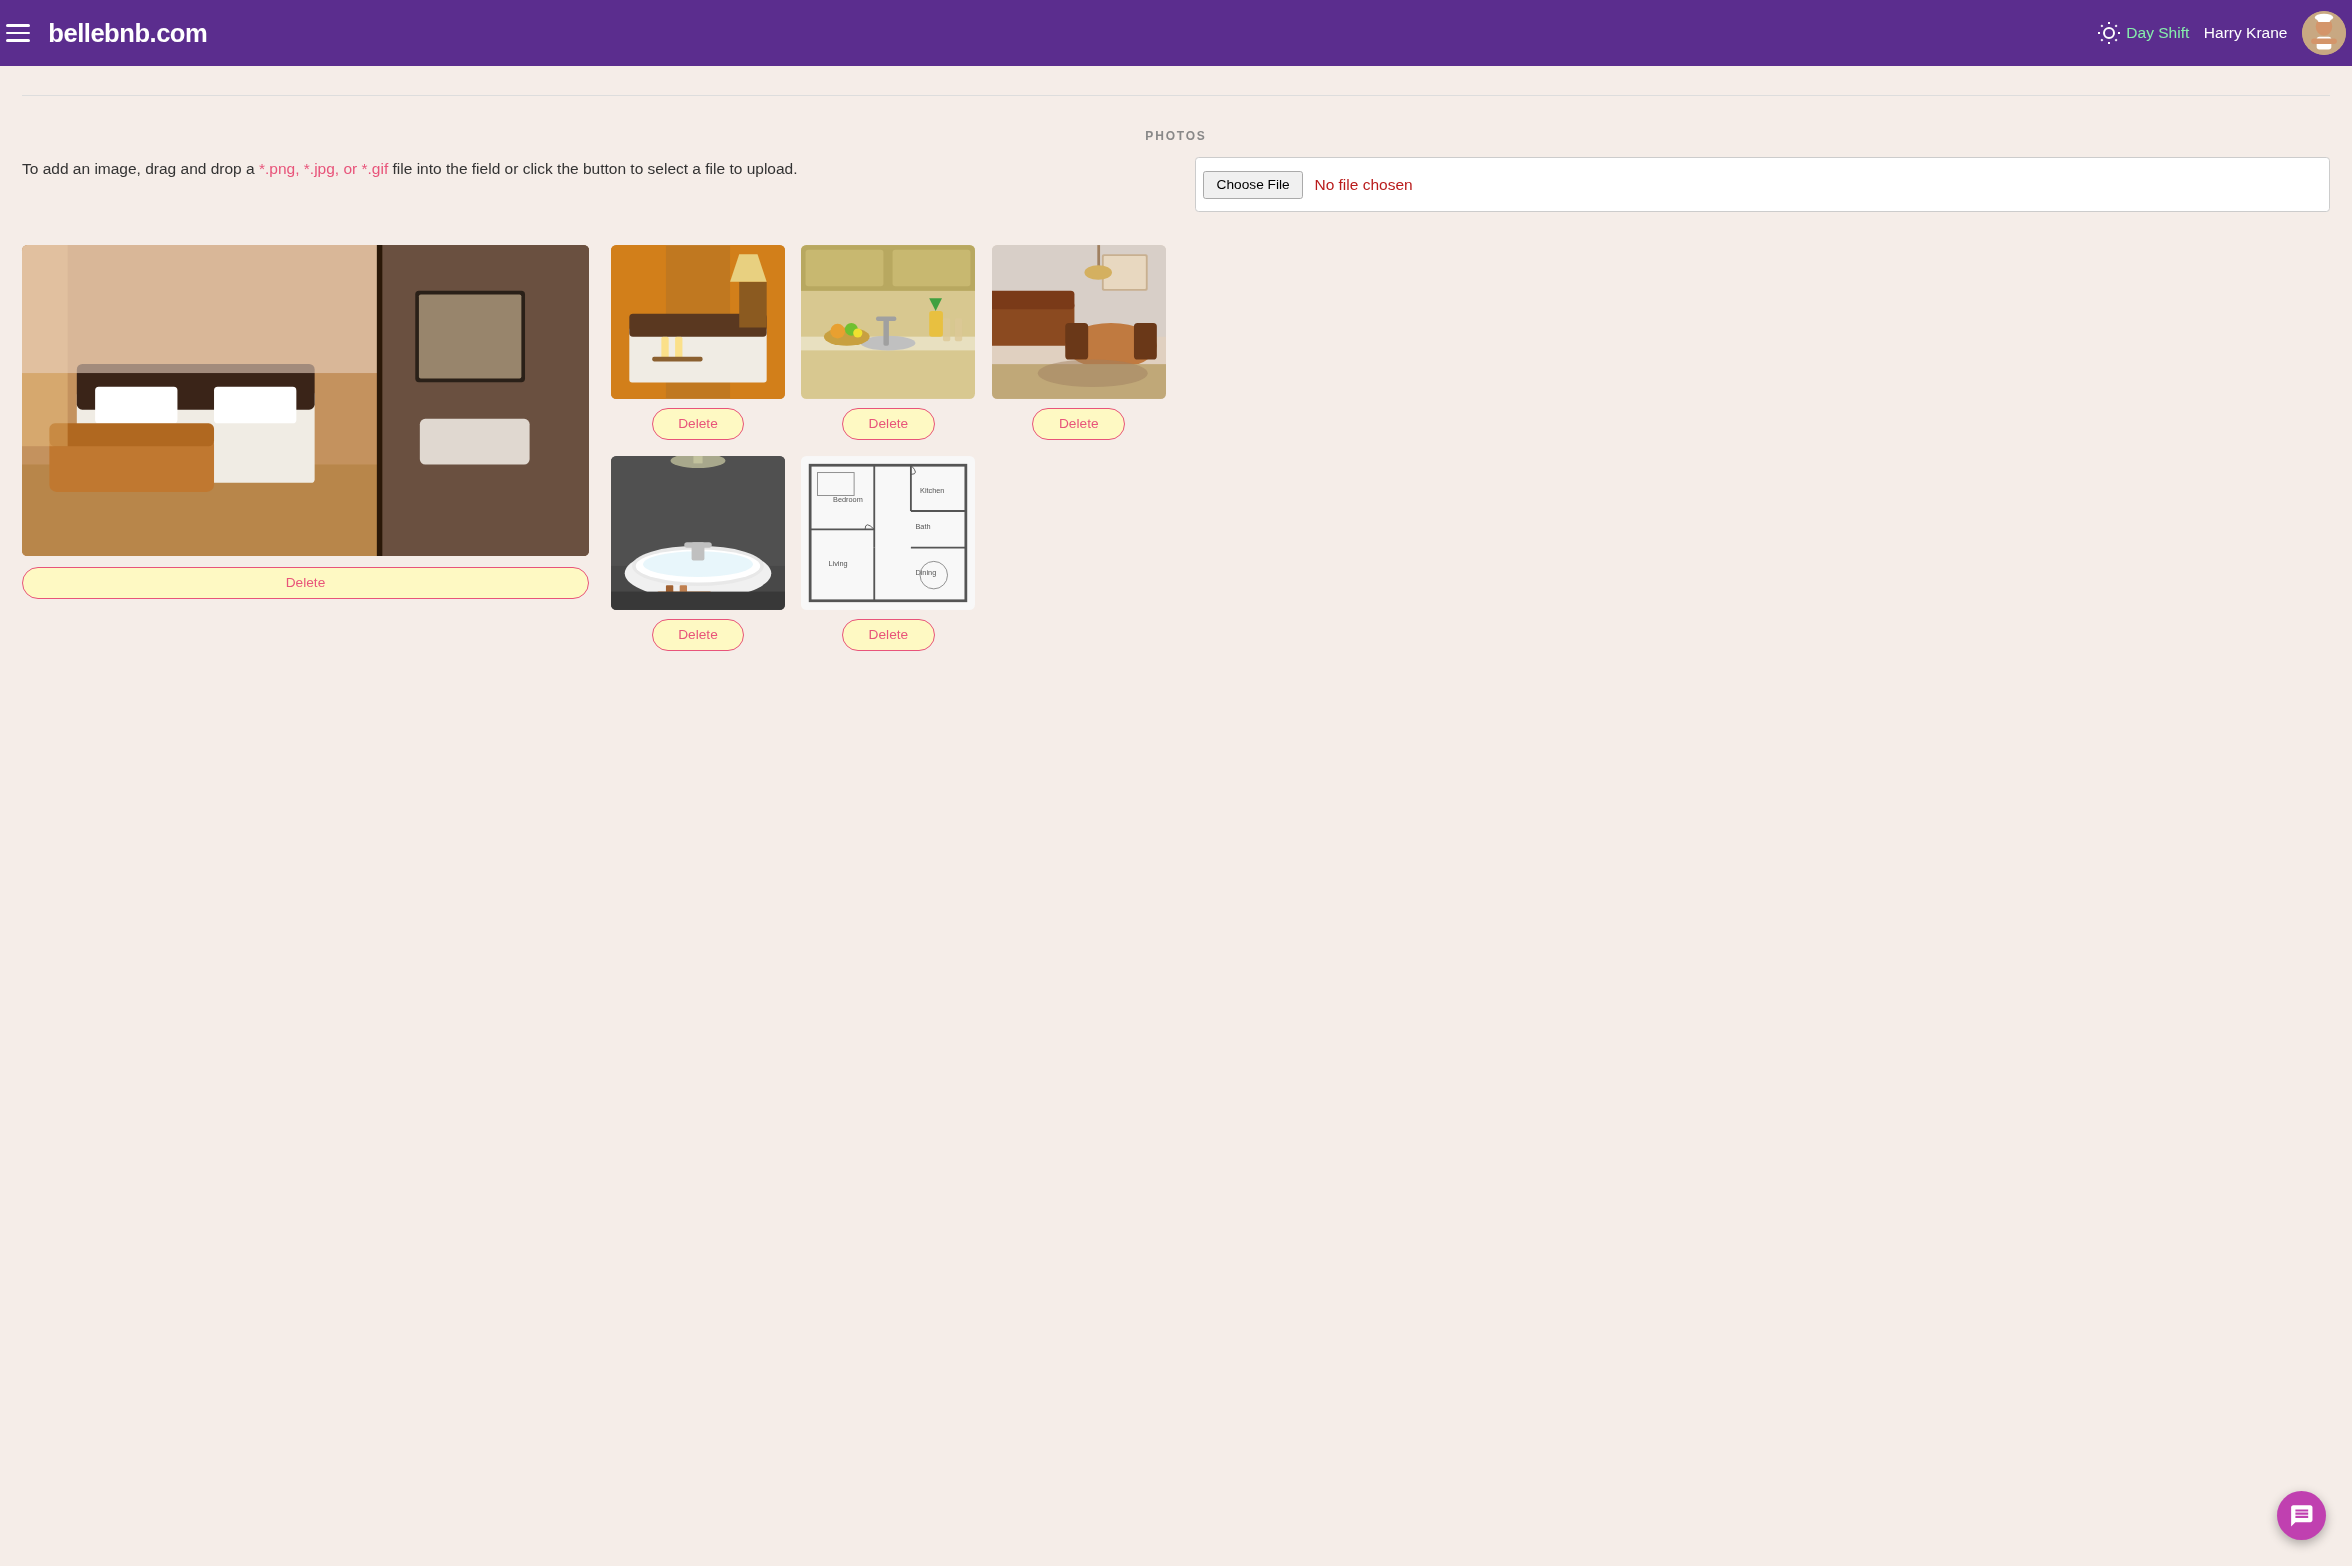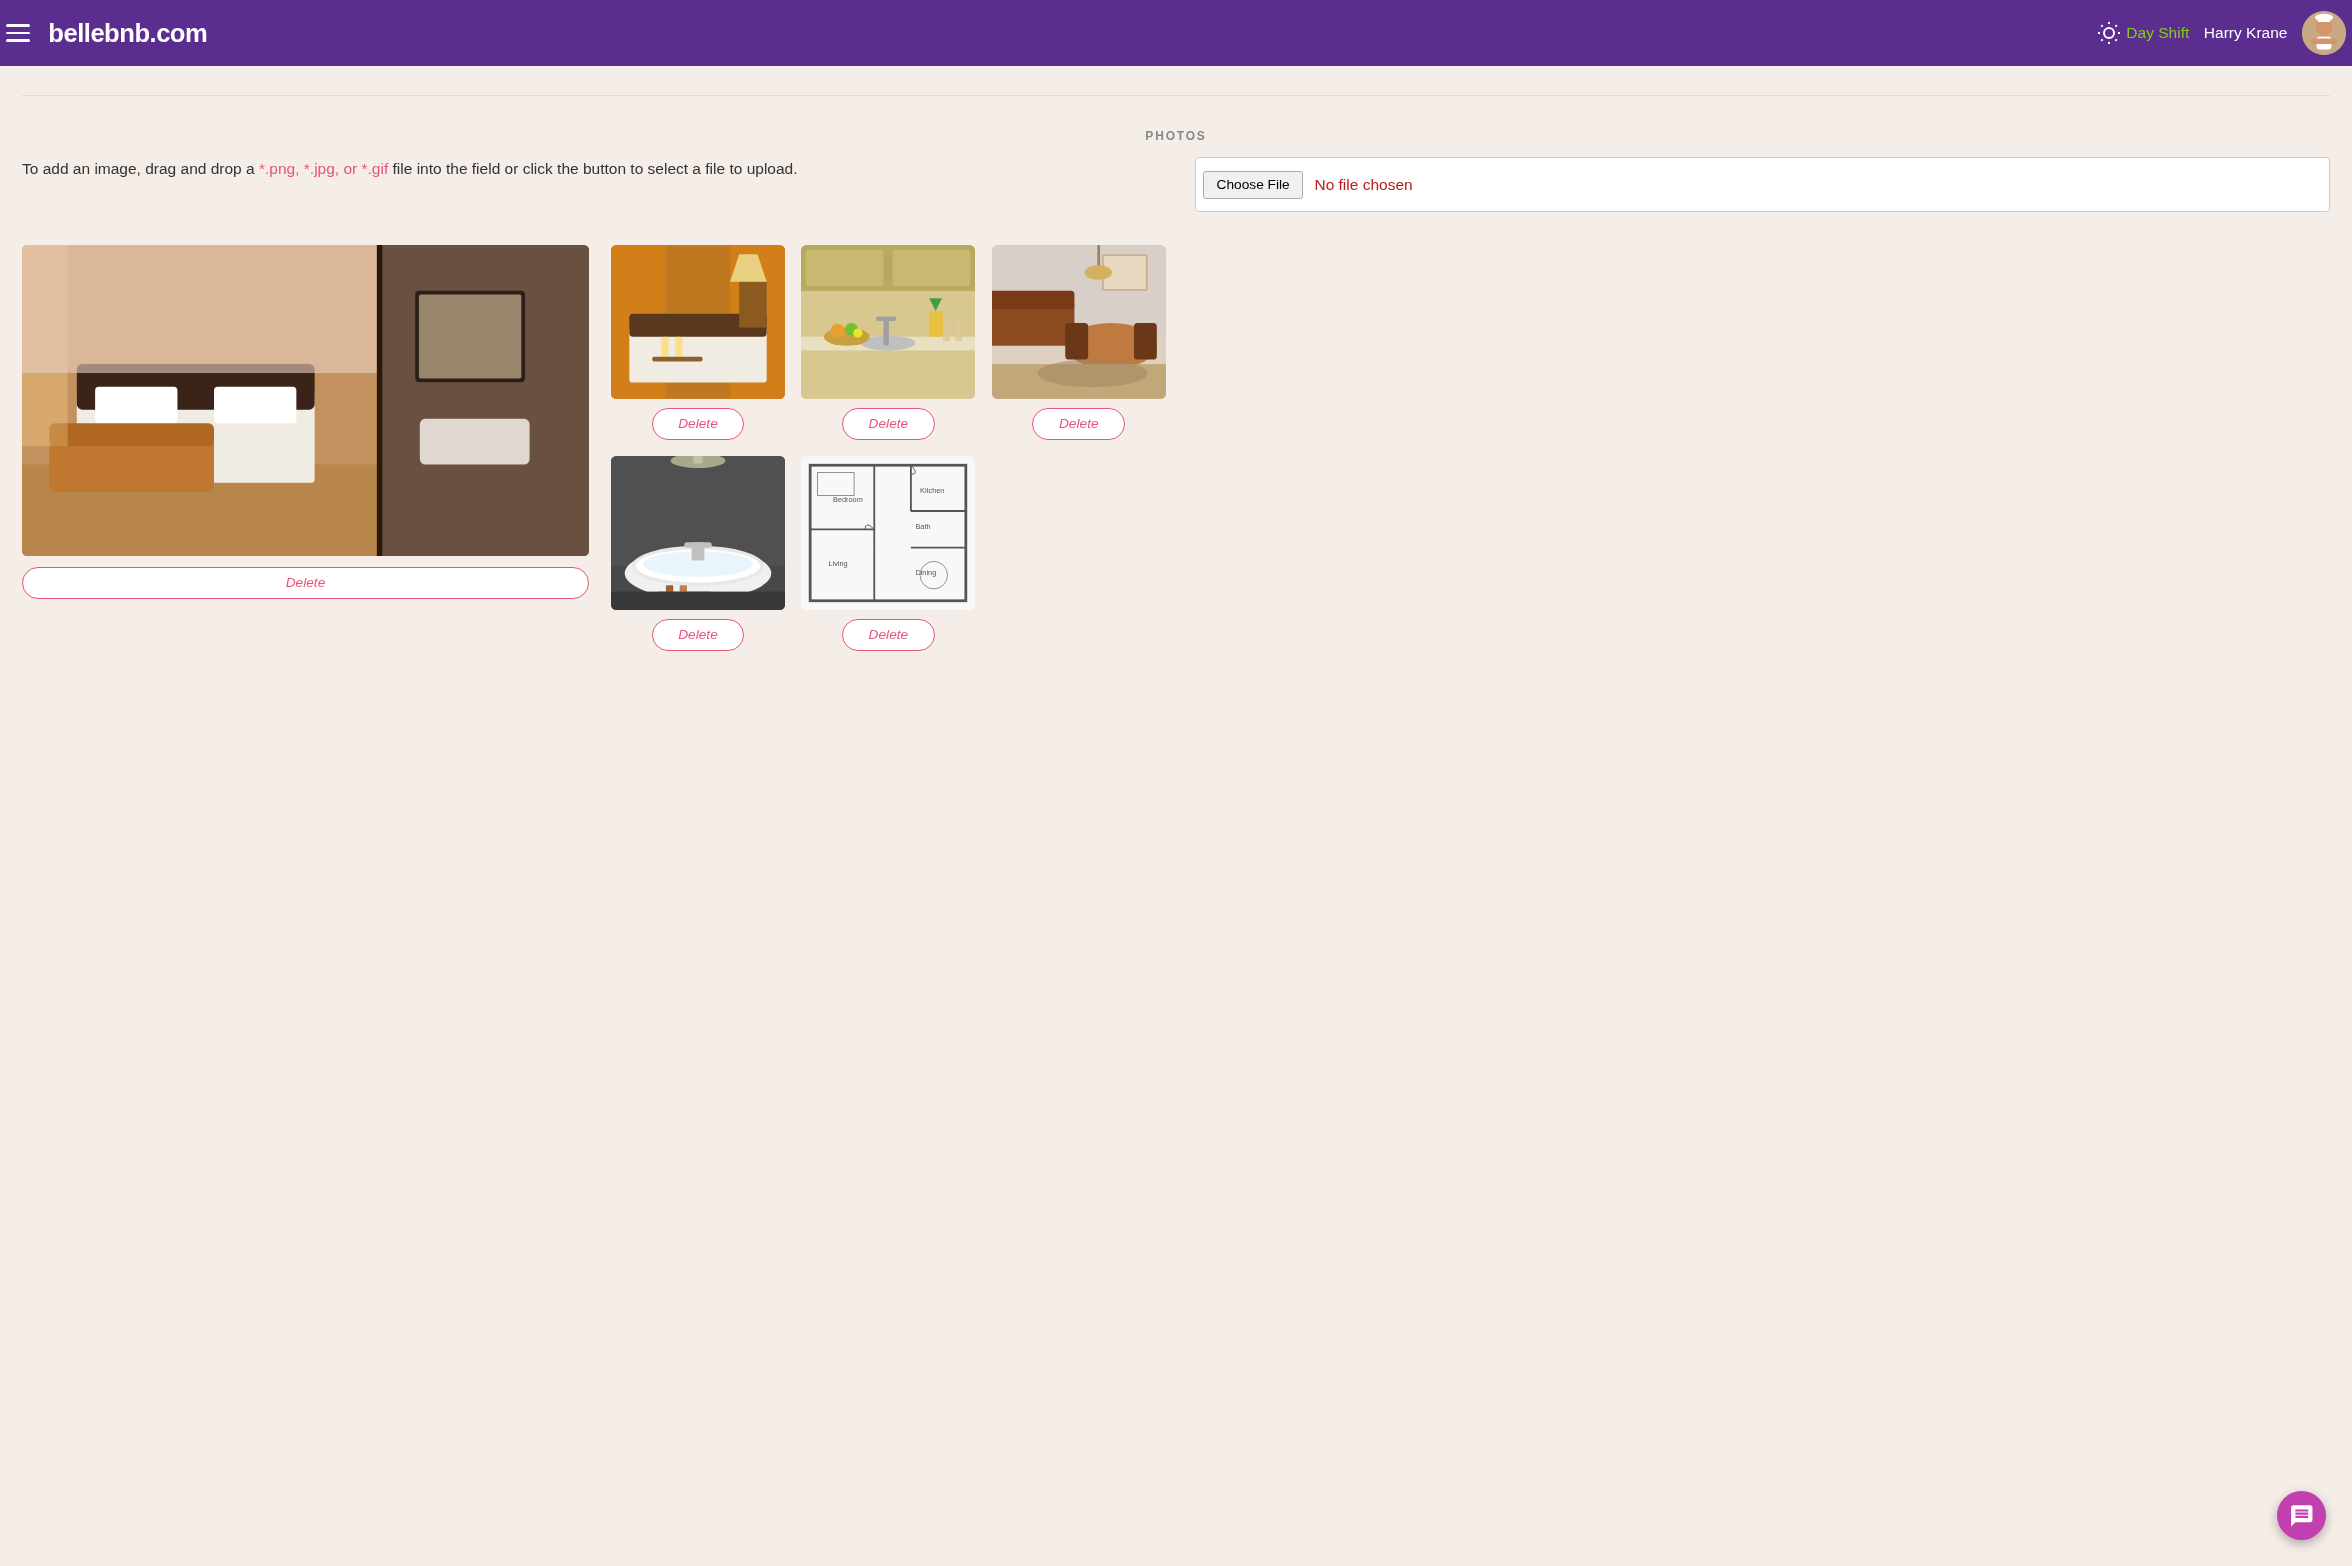--- a/index.html
+++ b/index.html
@@ -45,21 +45,21 @@
     }
     .header-right {
       display: flex;
       align-items: center;
       gap: 14.6px;
     }
     .day-shift {
       display: flex;
       align-items: center;
       gap: 5px;
-      color: #84cc16;
+      color: #86efac;
       font-size: 15.5px;
     }
     .user-name {
       color: white;
       font-size: 15.5px;
       text-align: right;
     }
     .avatar {
       width: 44px;
       height: 44px;
@@ -148,29 +148,28 @@
       background: #888;
     }
     .photo-placeholder.large {
       height: 311px;
     }
     .photo-bedroom-split {
       background: linear-gradient(90deg, #c8956b 0%, #8b5c3a 35%, #555 50%, #8b6a4a 60%, #c8a070 80%, #7a5a3a 100%);
     }
 
     .delete-btn {
-      background: #ffffff;
+      background: #fef9c3;
       border: 1.8px solid #e8547a;
       color: #e8547a;
       border-radius: 27.4px;
       padding: 7.3px 25.6px;
       font-size: 13.7px;
       cursor: pointer;
       font-weight: 500;
-      font-style: italic;
     }
 
     
     .chat-bubble {
       position: fixed;
       bottom: 25.6px;
       right: 25.6px;
       width: 49px;
       height: 49px;
       background: #c040b0;

